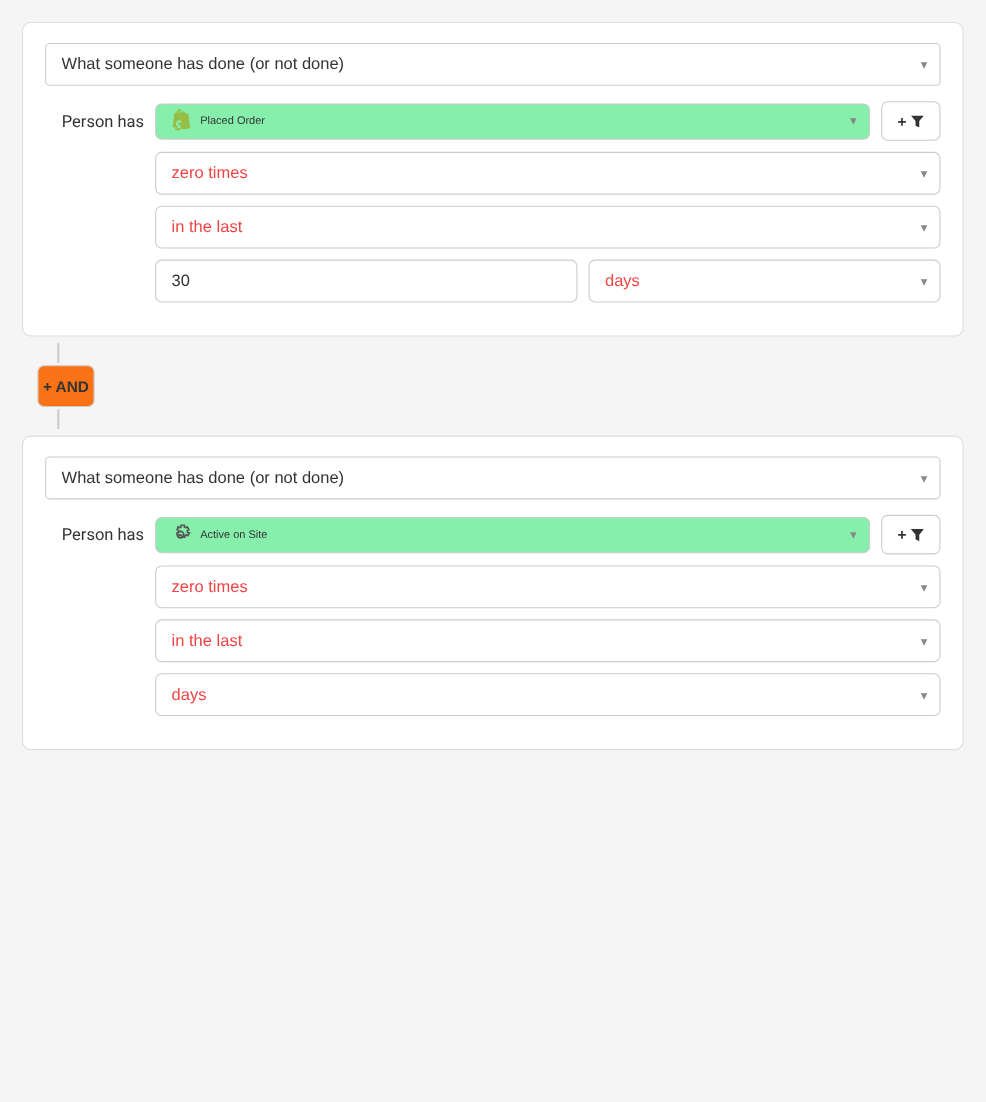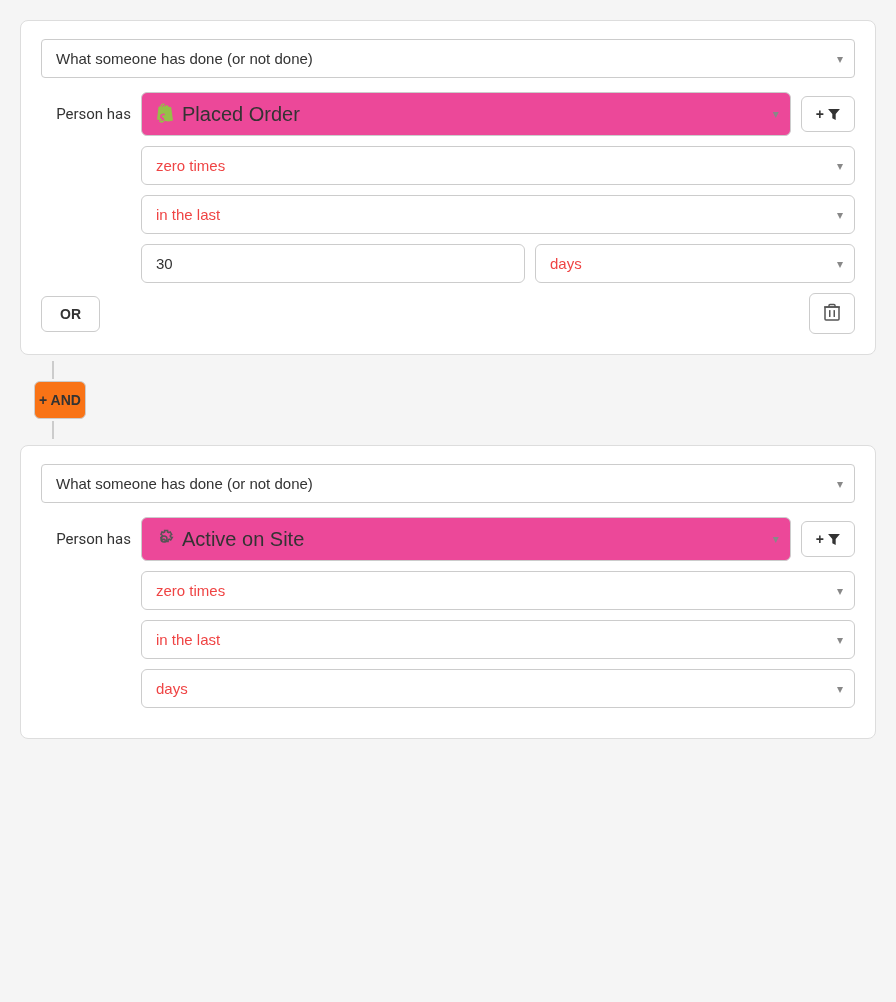--- a/index.html
+++ b/index.html
@@ -79,23 +79,23 @@
     .event-select-wrapper {
       flex: 1;
       position: relative;
     }
 
     .event-select-wrapper select {
       width: 100%;
       padding: 10px 48px 10px 40px;
       border: 1.5px solid #ccc;
       border-radius: 6px;
-      background: #ec4899;
+      background: #86efac;
       appearance: none;
-      font-size: 20px;
+      font-size: 10px;
       color: #333;
       cursor: pointer;
     }
 
     .event-icon {
       position: absolute;
       left: 12px;
       top: 50%;
       transform: translateY(-50%);
       pointer-events: none;
@@ -312,32 +312,20 @@
       <input type="text" class="number-input" value="30" style="">
     </div>
     <div class="select-wrapper" style="flex:1">
       <select>
         <option>days</option>
       </select>
       <span class="chevron">▾</span>
     </div>
   </div>
 
-  <div class="bottom-row">
-    <button class="or-btn">OR</button>
-    <button class="delete-btn">
-      <svg width="16" height="18" viewBox="0 0 16 18" fill="none">
-        <rect x="1" y="4" width="14" height="13" rx="1" stroke="#555" stroke-width="1.5" fill="none"></rect>
-        <rect x="5" y="7" width="1.5" height="7" rx="0.5" fill="#555"></rect>
-        <rect x="9.5" y="7" width="1.5" height="7" rx="0.5" fill="#555"></rect>
-        <path d="M0 4h16" stroke="#555" stroke-width="1.5"></path>
-        <path d="M5 4V2.5C5 2 5.5 1.5 6 1.5h4c.5 0 1 .5 1 1V4" stroke="#555" stroke-width="1.5" fill="none"></path>
-      </svg>
-    </button>
-  </div>
 </div>
 
 <div class="and-connector">
   <div class="connector-line"></div>
   <button class="and-btn">+ AND</button>
   <div class="connector-line-bottom"></div>
 </div>
 
 <div class="condition-block">
 

